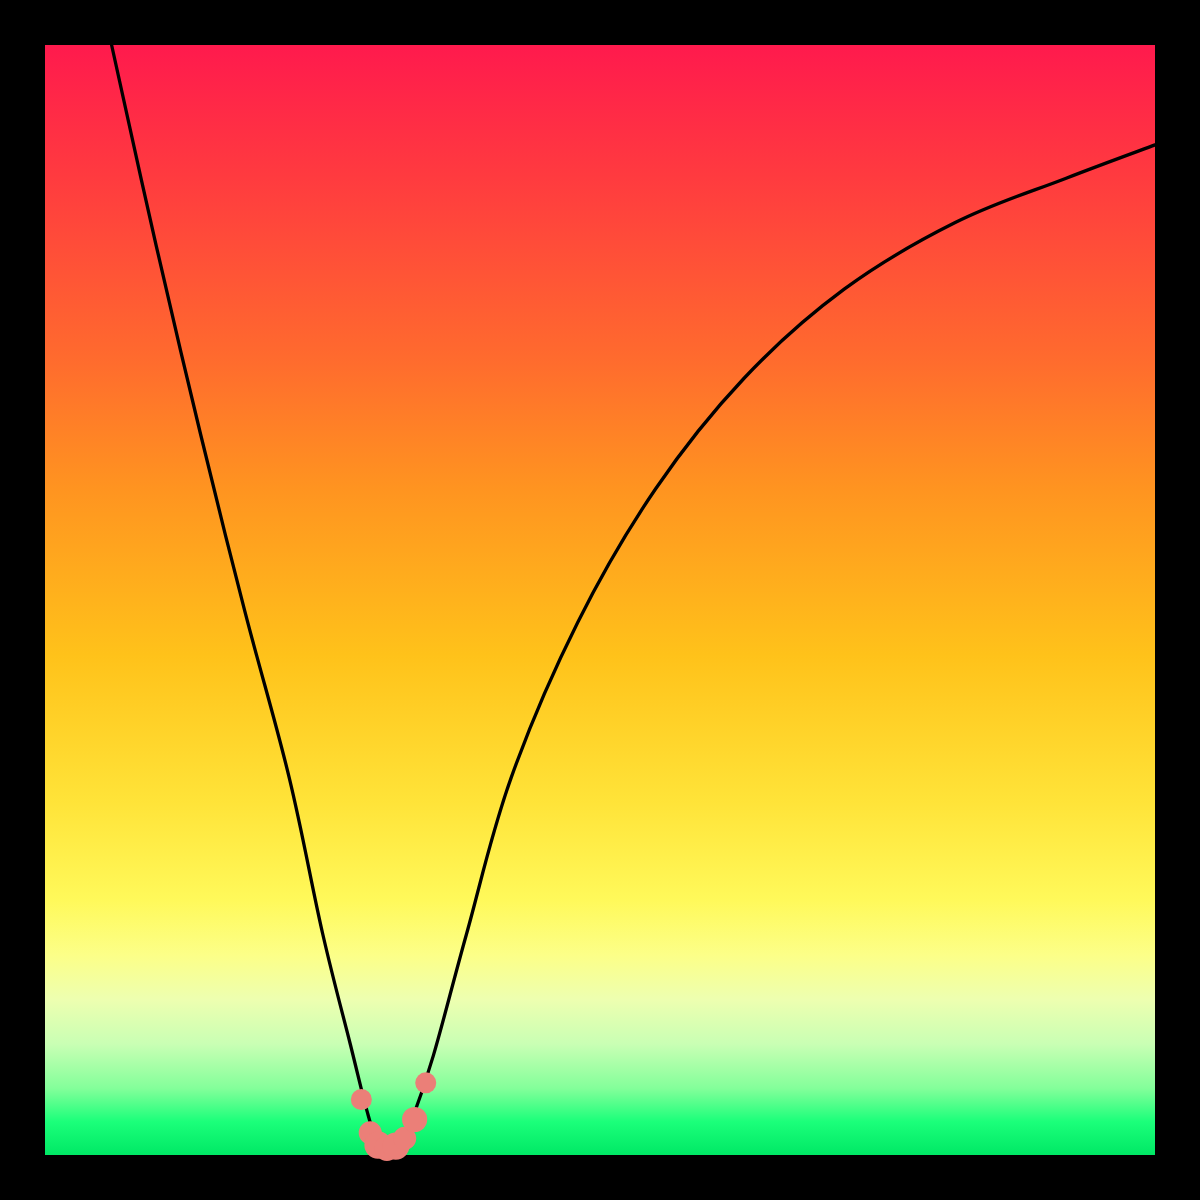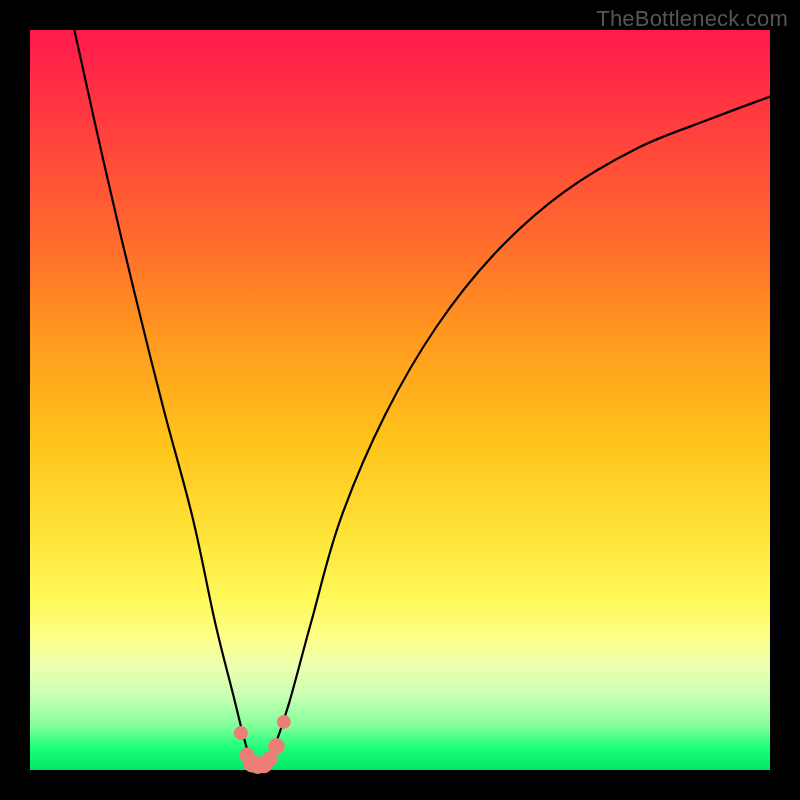--- a/index.html
+++ b/index.html
@@ -57,21 +57,20 @@
     left: 0;
     width: 740px;
     height: 740px;
     overflow: visible;
   }
 </style>
 </head>
 <body>
 
 <div class="frame">
-  <div class="watermark">TheBottleneck.com</div>
   <div class="plot-area">
     <svg class="curve-layer" viewBox="0 0 740 740" preserveAspectRatio="none">
       <path id="curve-path" fill="none" stroke="#000" stroke-width="2.2" stroke-linecap="round" d="M 44.40 0.00 C 49.73 23.98, 63.34 86.58, 74.00 133.20 C 84.66 179.82, 92.94 215.04, 103.60 259.00 C 114.26 302.96, 122.54 336.11, 133.20 377.40 C 143.86 418.69, 153.48 449.77, 162.80 488.40 C 172.12 527.03, 177.67 560.03, 185.00 592.00 C 192.33 623.97, 198.17 644.69, 203.50 666.00 C 208.83 687.31, 211.27 698.41, 214.60 710.40 C 217.93 722.39, 219.34 727.94, 222.00 732.60 C 224.66 737.26, 226.74 736.30, 229.40 736.30 C 232.06 736.30, 234.14 735.93, 236.80 732.60 C 239.46 729.27, 240.20 728.46, 244.20 717.80 C 248.20 707.14, 252.34 696.04, 259.00 673.40 C 265.66 650.76, 271.88 625.30, 281.20 592.00 C 290.52 558.70, 297.48 525.70, 310.80 488.40 C 324.12 451.10, 337.88 419.43, 355.20 384.80 C 372.52 350.17, 387.02 325.30, 407.00 296.00 C 426.98 266.70, 443.56 245.98, 466.20 222.00 C 488.84 198.02, 507.49 181.45, 532.80 162.80 C 558.11 144.15, 580.16 131.72, 606.80 118.40 C 633.44 105.08, 656.82 98.12, 680.80 88.80 C 704.78 79.48, 729.34 70.60, 740.00 66.60"></path>
       <g id="marker-group">
           <circle cx="210.90" cy="703.00" r="7.00" fill="#eb7f78"></circle>
           <circle cx="216.82" cy="725.20" r="7.70" fill="#eb7f78"></circle>
           <circle cx="222.00" cy="733.34" r="9.10" fill="#eb7f78"></circle>
           <circle cx="227.92" cy="735.56" r="8.40" fill="#eb7f78"></circle>
           <circle cx="233.84" cy="734.08" r="9.10" fill="#eb7f78"></circle>
           <circle cx="239.76" cy="728.90" r="7.70" fill="#eb7f78"></circle>

